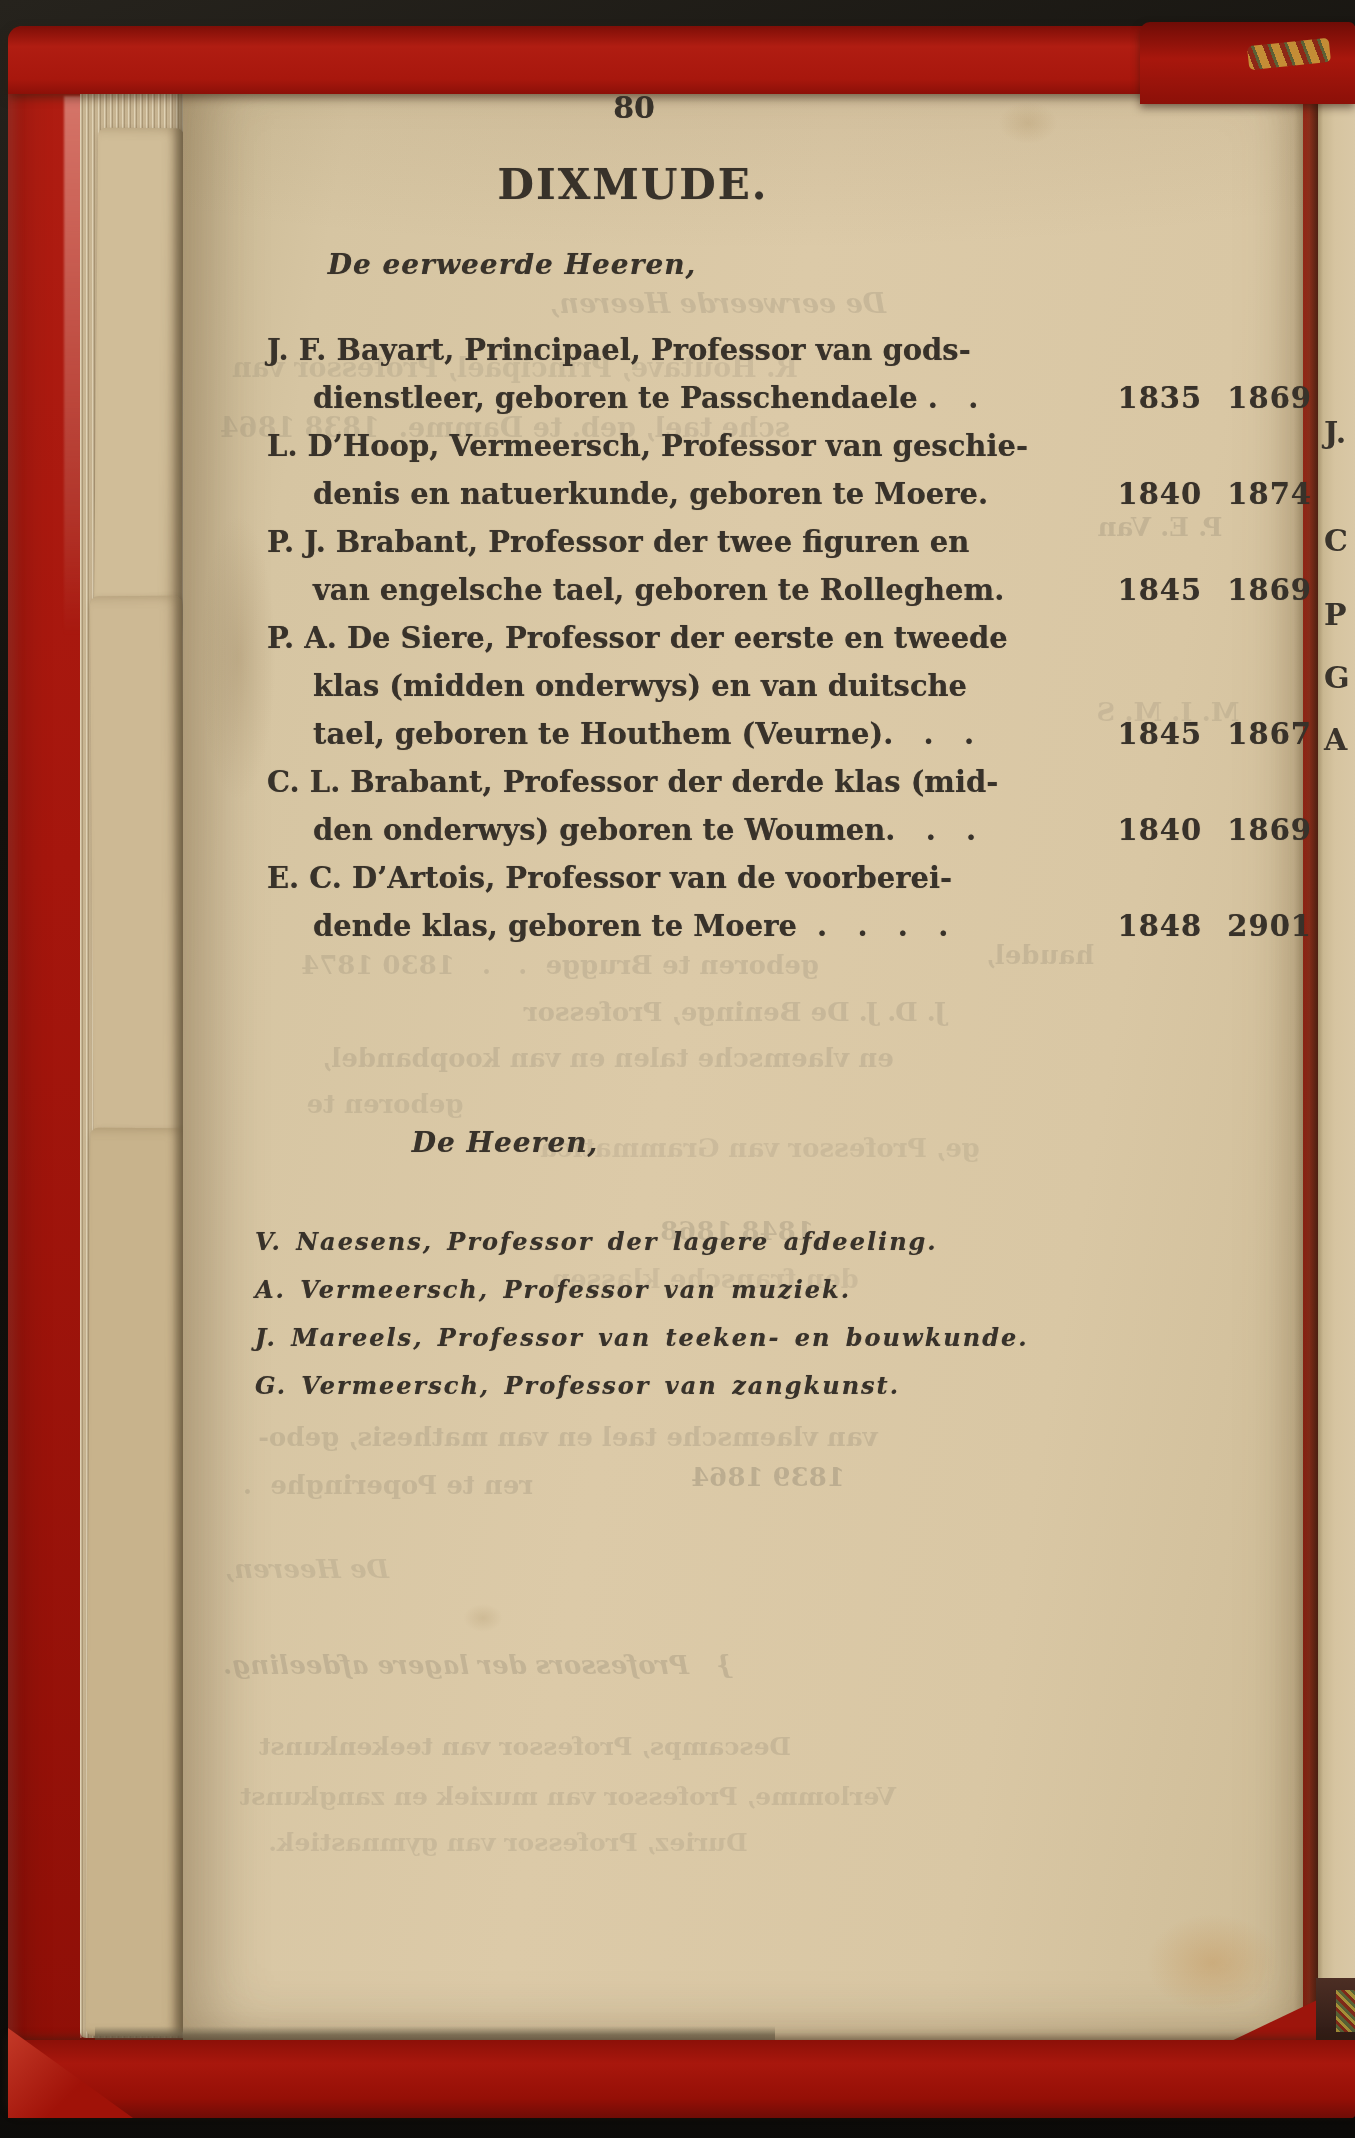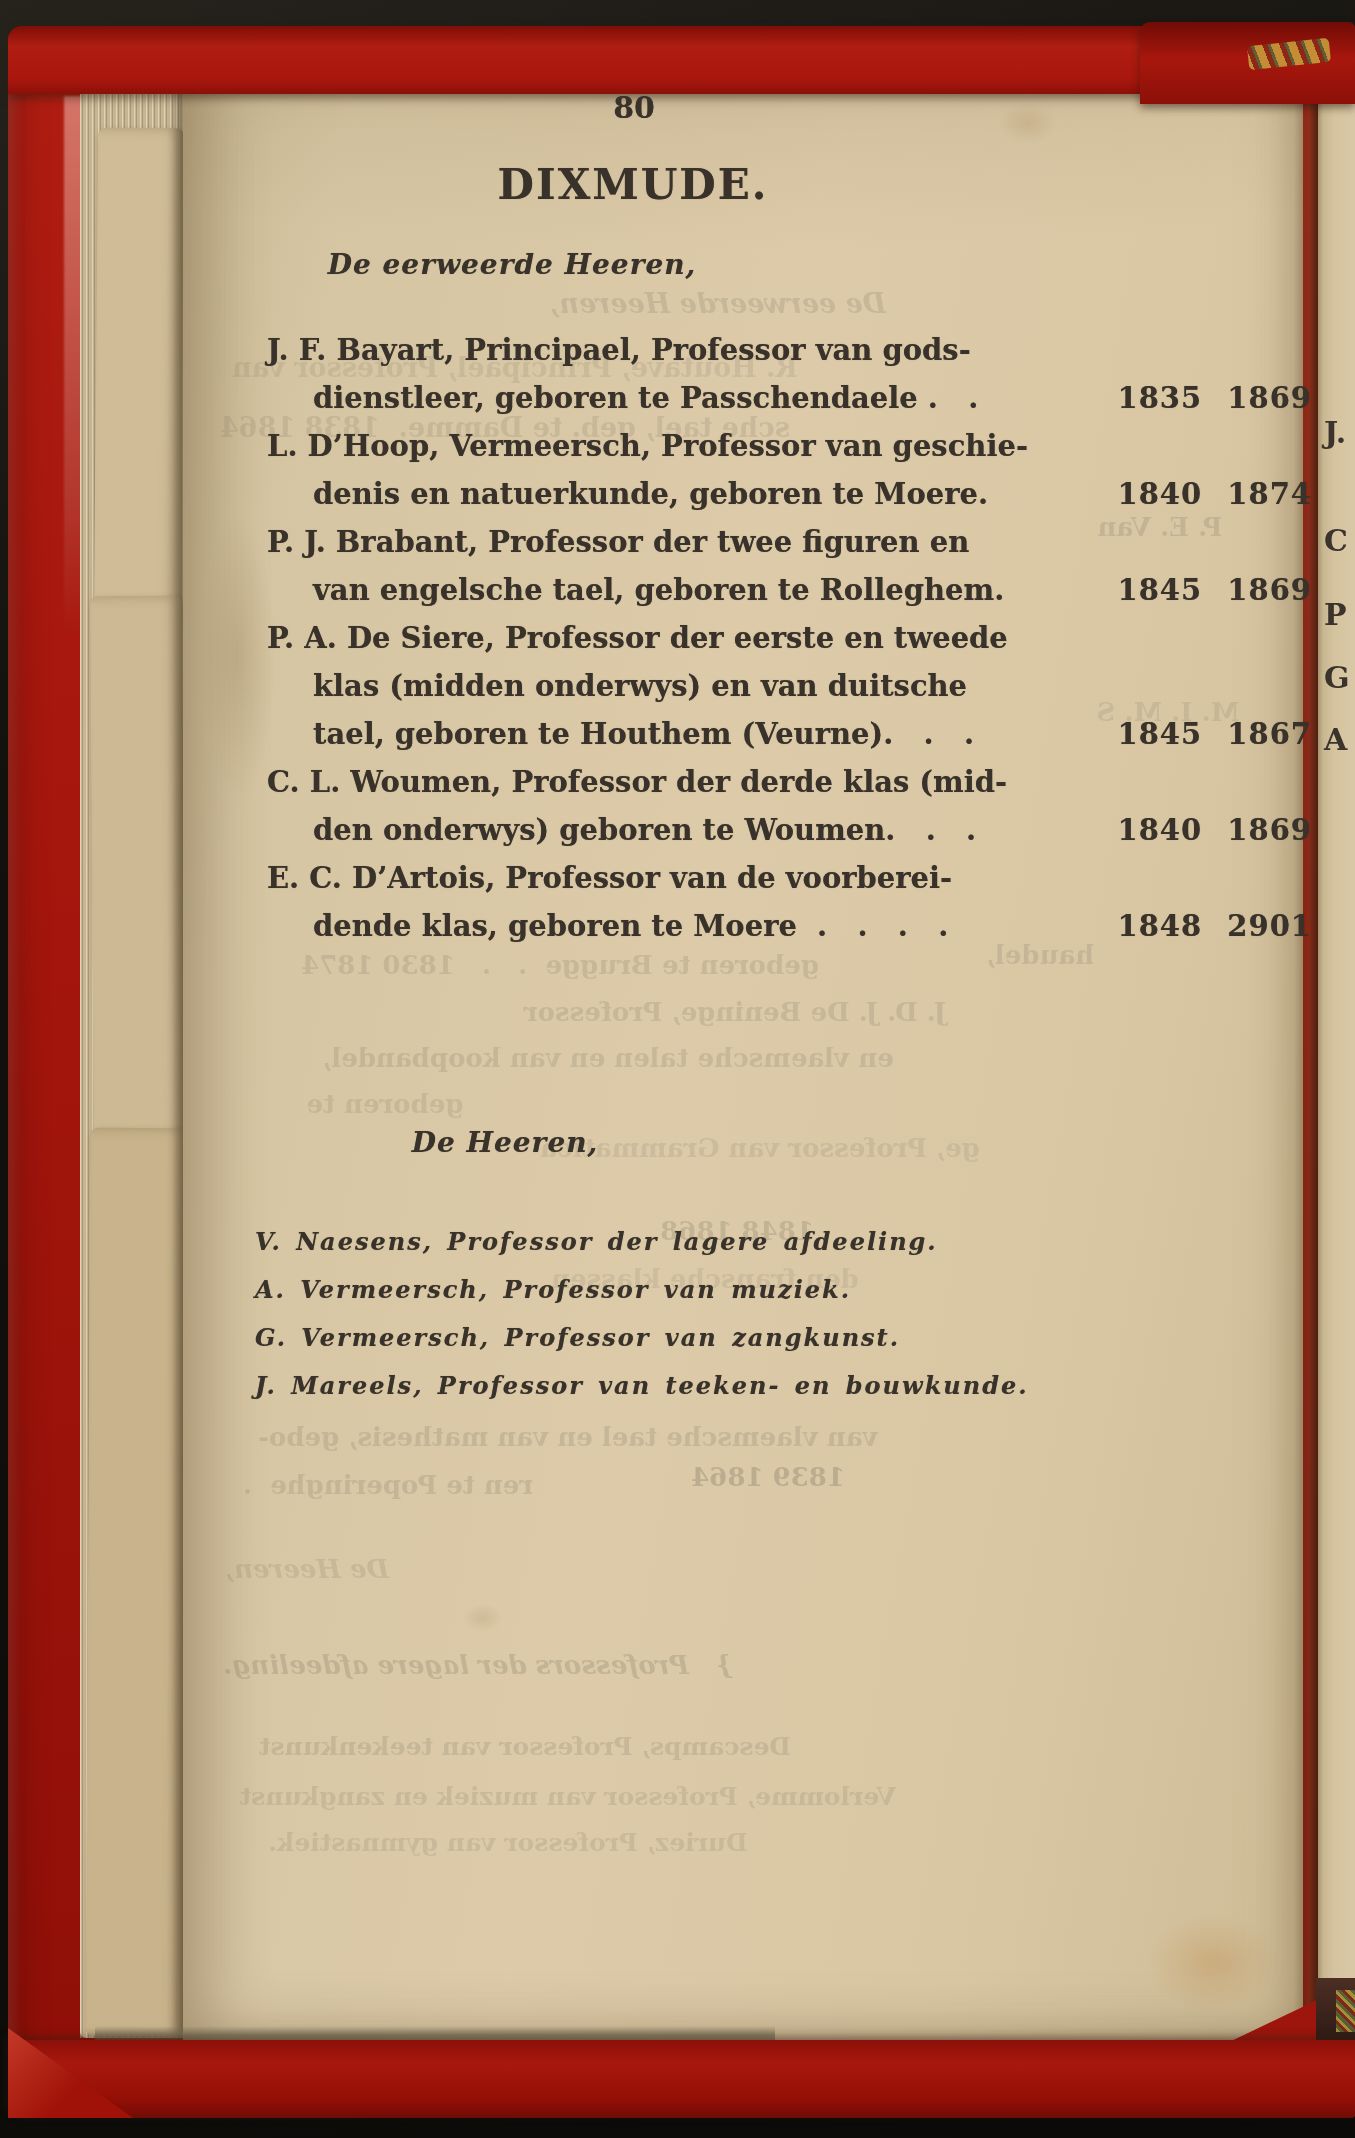--- a/index.html
+++ b/index.html
@@ -139,31 +139,31 @@
   <div id="entries">
       <div class="line ink"><span class="txt">J. F. Bayart, Principael, Professor van gods-</span></div>
       <div class="line ink"><span class="txt ind">dienstleer, geboren te Passchendaele .   .</span><span class="years">1835 1869</span></div>
       <div class="line ink"><span class="txt">L. D’Hoop, Vermeersch, Professor van geschie-</span></div>
       <div class="line ink"><span class="txt ind">denis en natuerkunde, geboren te Moere.</span><span class="years">1840 1874</span></div>
       <div class="line ink"><span class="txt">P. J. Brabant, Professor der twee figuren en</span></div>
       <div class="line ink"><span class="txt ind">van engelsche tael, geboren te Rolleghem.</span><span class="years">1845 1869</span></div>
       <div class="line ink"><span class="txt">P. A. De Siere, Professor der eerste en tweede</span></div>
       <div class="line ink"><span class="txt ind">klas (midden onderwys) en van duitsche</span></div>
       <div class="line ink"><span class="txt ind">tael, geboren te Houthem (Veurne).   .   .</span><span class="years">1845 1867</span></div>
-      <div class="line ink"><span class="txt">C. L. Woumen, Professor der derde klas (mid-</span></div>
+      <div class="line ink"><span class="txt">C. L. Brabant, Professor der derde klas (mid-</span></div>
       <div class="line ink"><span class="txt ind">den onderwys) geboren te Woumen.   .   .</span><span class="years">1840 1869</span></div>
       <div class="line ink"><span class="txt">E. C. D’Artois, Professor van de voorberei-</span></div>
       <div class="line ink"><span class="txt ind">dende klas, geboren te Moere  .   .   .   .</span><span class="years">1848 2901</span></div>
     </div>
   <div class="sechead sec2head ink">De Heeren,</div>
   <div id="lay">
       <div class="line ink">V. Naesens, Professor der lagere afdeeling.</div>
       <div class="line ink">A. Vermeersch, Professor van muziek.</div>
+      <div class="line ink">J. Mareels, Professor van teeken- en bouwkunde.</div>
       <div class="line ink">G. Vermeersch, Professor van zangkunst.</div>
-      <div class="line ink">J. Mareels, Professor van teeken- en bouwkunde.</div>
     </div>
 
   <div class="gutter"></div>
   <div class="nextpage"></div>
   <div id="edge-letters">
       <div class="edge-letter" style="top: 415px;">J.</div>
       <div class="edge-letter" style="top: 523px;">C</div>
       <div class="edge-letter" style="top: 597px;">P</div>
       <div class="edge-letter" style="top: 660px;">G</div>
       <div class="edge-letter" style="top: 722px;">A</div>

